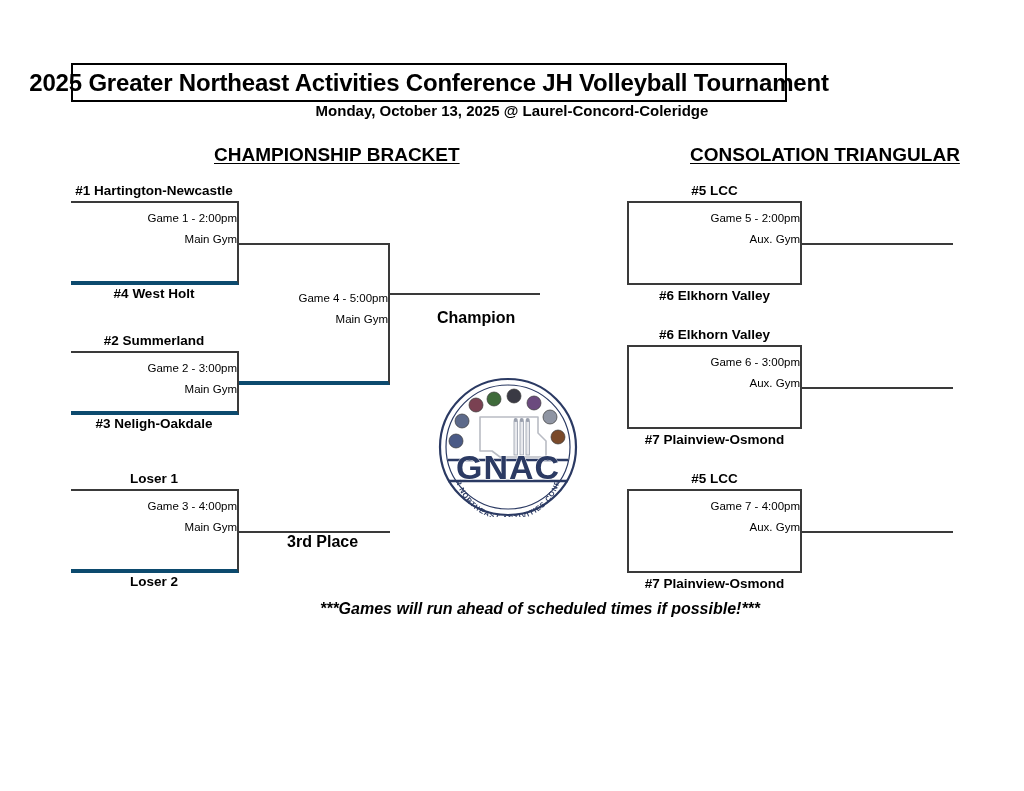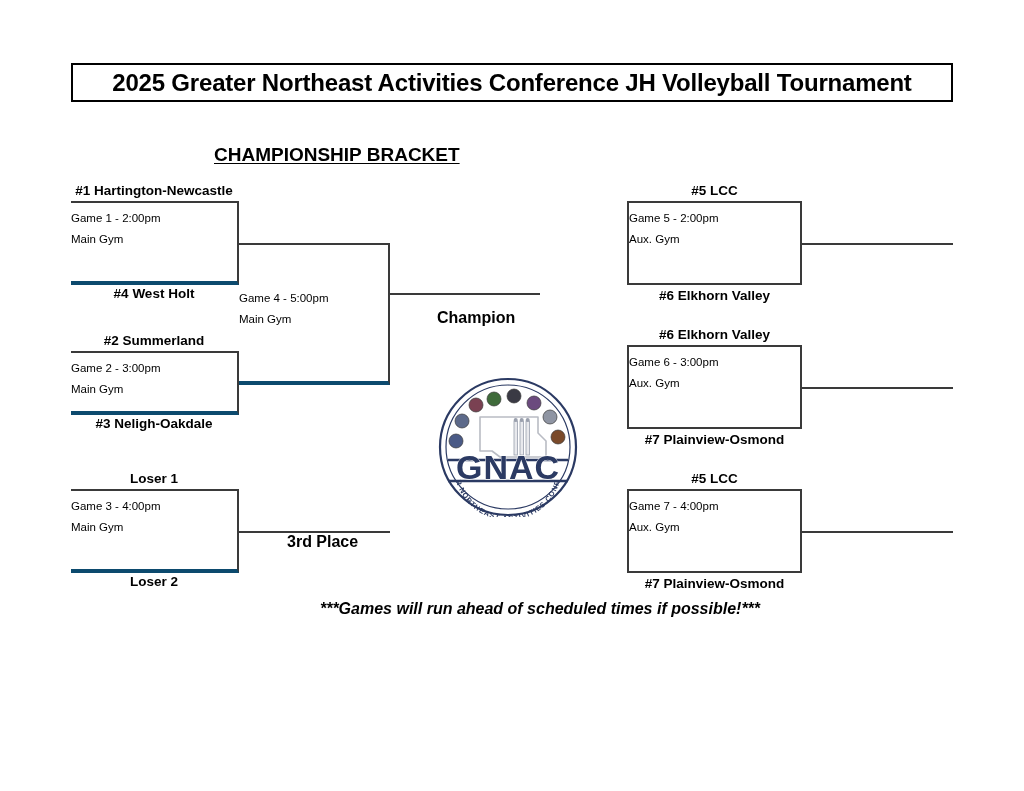--- a/index.html
+++ b/index.html
@@ -18,21 +18,21 @@
     height: 791px;
     background: #ffffff;
     overflow: hidden;
   }
 
   
   .title-box {
     position: absolute;
     left: 71px;
     top: 63px;
-    width: 882px;
+    width: 716px;
     height: 39px;
     border: 2px solid #000;
     box-sizing: border-box;
     display: flex;
     align-items: center;
     justify-content: center;
   }
   .title-text {
     font-size: 24px;
     font-weight: bold;
@@ -85,21 +85,21 @@
   }
   .slot.top    { top: -20px; }
   .slot.bottom { bottom: -20px; }
   .game.boxed .slot.top    { top: -20px; }
   .game.boxed .slot.bottom { bottom: -20px; }
 
   .ginfo {
     position: absolute;
     left: 0;
     width: 100%;
-    text-align: left;
+    text-align: right;
     font-size: 11.5px;
     white-space: nowrap;
   }
   .ginfo.line1 { top: 9px; }
   .ginfo.line2 { top: 30px; }
 
   
   .hline {
     position: absolute;
     height: 0;
@@ -135,22 +135,24 @@
   }
 </style>
 </head>
 <body>
 
 <div id="page">
 
   <div class="title-box">
     <div class="title-text">2025 Greater Northeast Activities Conference JH Volleyball Tournament</div>
   </div>
+  <div class="subtitle">Monday, October 13, 2025 @ Laurel-Concord-Coleridge</div>
 
   <div class="section-header" id="hdr-champ">CHAMPIONSHIP BRACKET</div>
+  <div class="section-header" id="hdr-cons">CONSOLATION TRIANGULAR</div>
 
   <div class="game left-style" style="left:71px; top:201px; width:168px; height:84px;">
     <div class="slot top">#1 Hartington-Newcastle</div>
     <div class="ginfo line1">Game 1 - 2:00pm</div>
     <div class="ginfo line2">Main Gym</div>
     <div class="slot bottom">#4 West Holt</div>
   </div>
 
   <div class="game left-style" style="left:71px; top:351px; width:168px; height:64px;">
     <div class="slot top">#2 Summerland</div>

